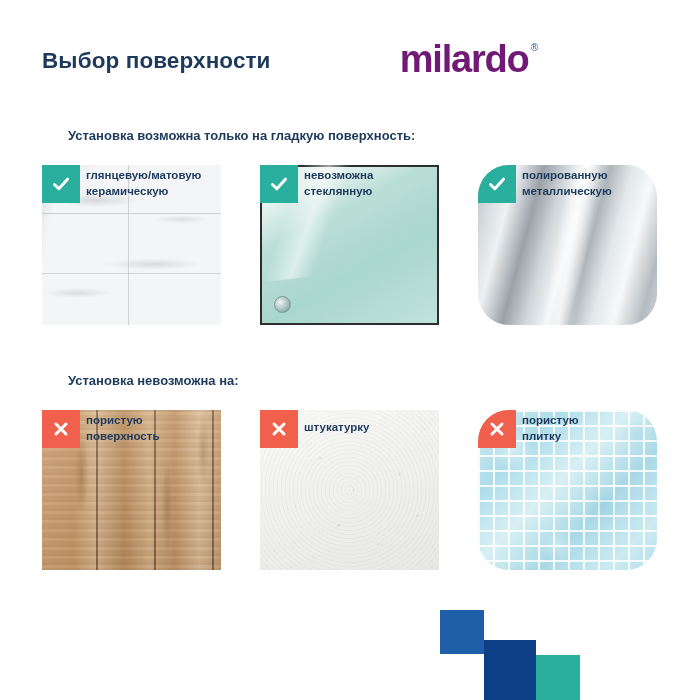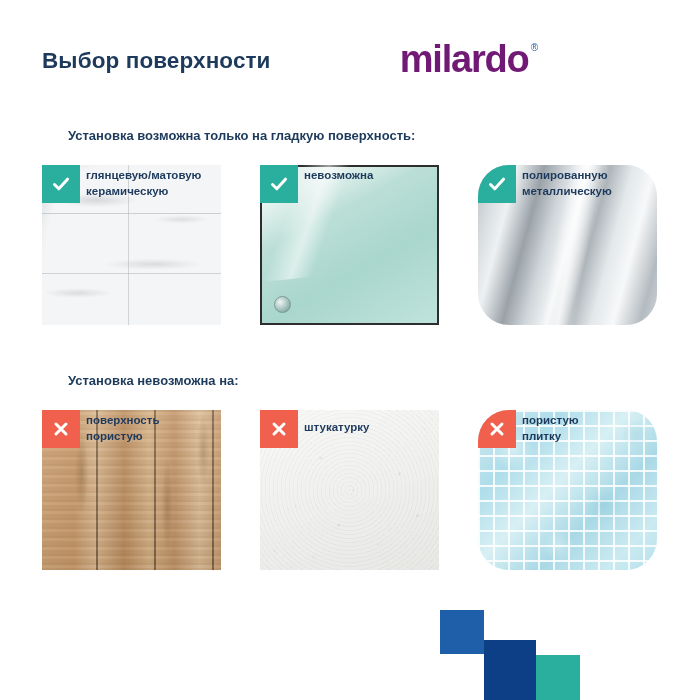--- a/index.html
+++ b/index.html
@@ -367,20 +367,21 @@
       <div class="shine"></div>
       <div class="hole"></div>
     </div>
     <div class="badge ok">
       <svg width="20" height="20" viewBox="0 0 20 20" aria-hidden="true">
         <path d="M3.5 10.5 L7.8 14.8 L16.5 5.2" fill="none" stroke="#ffffff" stroke-width="3" stroke-linecap="round" stroke-linejoin="round"></path>
       </svg>
     </div>
     <div class="card-label">
       <span class="lbl-line">невозможна</span>
+      <span class="lbl-line">стеклянную</span>
     </div>
   </div>
 
   <div class="card row-allowed col-3">
     <div class="swatch sw-metal"></div>
     <div class="badge ok">
       <svg width="20" height="20" viewBox="0 0 20 20" aria-hidden="true">
         <path d="M3.5 10.5 L7.8 14.8 L16.5 5.2" fill="none" stroke="#ffffff" stroke-width="3" stroke-linecap="round" stroke-linejoin="round"></path>
       </svg>
     </div>
@@ -393,22 +394,22 @@
   <div class="section-heading" id="heading-forbidden">Установка невозможна на:</div>
 
   <div class="card row-forbidden col-1">
     <div class="swatch sw-wood"></div>
     <div class="badge no">
       <svg width="18" height="18" viewBox="0 0 18 18" aria-hidden="true">
         <path d="M4 4 L14 14 M14 4 L4 14" fill="none" stroke="#ffffff" stroke-width="3" stroke-linecap="round"></path>
       </svg>
     </div>
     <div class="card-label">
+      <span class="lbl-line">пористую</span>
       <span class="lbl-line">поверхность</span>
-      <span class="lbl-line">пористую</span>
     </div>
   </div>
 
   <div class="card row-forbidden col-2">
     <div class="swatch sw-plaster"></div>
     <div class="badge no">
       <svg width="18" height="18" viewBox="0 0 18 18" aria-hidden="true">
         <path d="M4 4 L14 14 M14 4 L4 14" fill="none" stroke="#ffffff" stroke-width="3" stroke-linecap="round"></path>
       </svg>
     </div>

